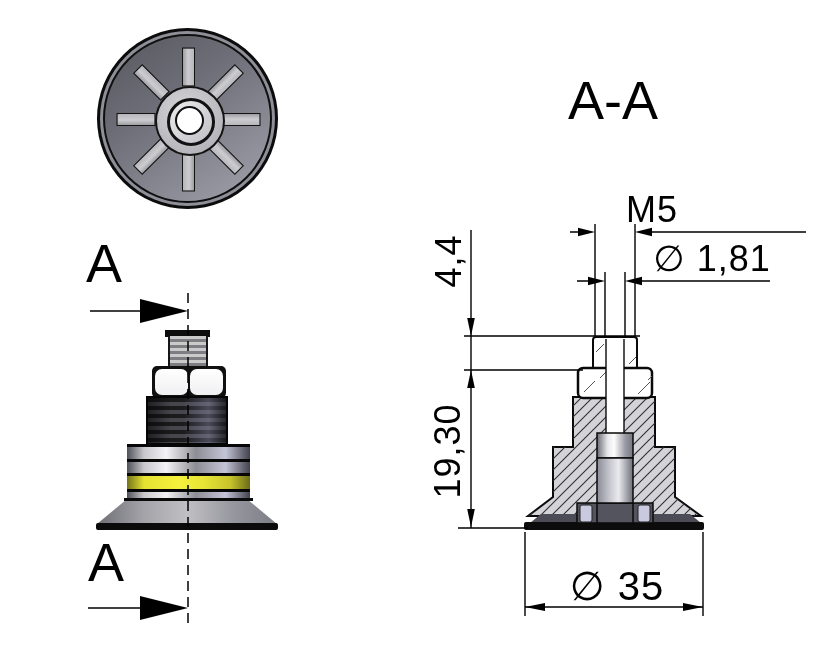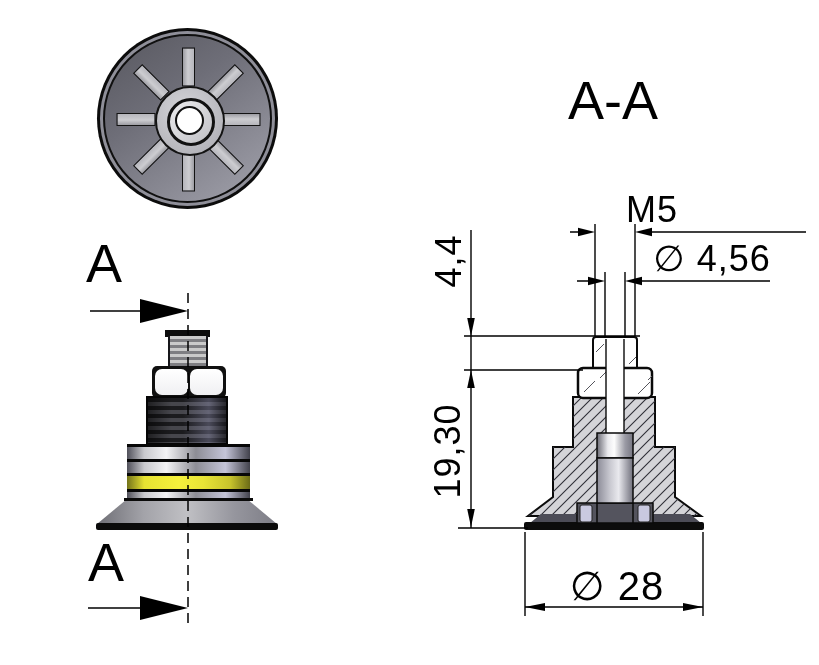--- a/index.html
+++ b/index.html
@@ -96,24 +96,24 @@
     <div id="cone"></div>
     <div id="cone-top-edge"></div>
     <div id="cup-lip-side"></div>
   </div>
 
   <div class="ctext biglab" style="left:613px;top:100px;">A-A</div>
   <div class="ctext biglab" style="left:104px;top:263px;">A</div>
   <div class="ctext biglab" style="left:106px;top:562px;">A</div>
 
   <div class="ctext dim" style="left:652px;top:210px;">M5</div>
-  <div class="ctext dim" style="left:712px;top:259px;">∅ 4,56</div>
+  <div class="ctext dim" style="left:712px;top:259px;">∅ 1,81</div>
   <div class="vtext dim" style="left:449px;top:261px;">4,4</div>
   <div class="vtext dim" style="left:448px;top:451px;">19,30</div>
-  <div class="ctext dim" style="left:617px;top:586px;font-size:40px;">∅ 28</div>
+  <div class="ctext dim" style="left:617px;top:586px;font-size:40px;">∅ 35</div>
 
   <svg id="overlay" width="819" height="665" viewBox="0 0 819 665">
     <defs>
       <pattern id="hatch" patternUnits="userSpaceOnUse" width="11" height="11">
         <path d="M-3,3 l6,-6 M0,11 L11,0 M8,14 l6,-6" stroke="#2e2e36" stroke-width="1.1" fill="none"></path>
       </pattern>
       <linearGradient id="metalA" x1="0" y1="0" x2="1" y2="0">
         <stop offset="0" stop-color="#6a6a74"></stop>
           <stop offset="0.3" stop-color="#e9e9ed"></stop>
         <stop offset="0.48" stop-color="#fdfdfd"></stop>

